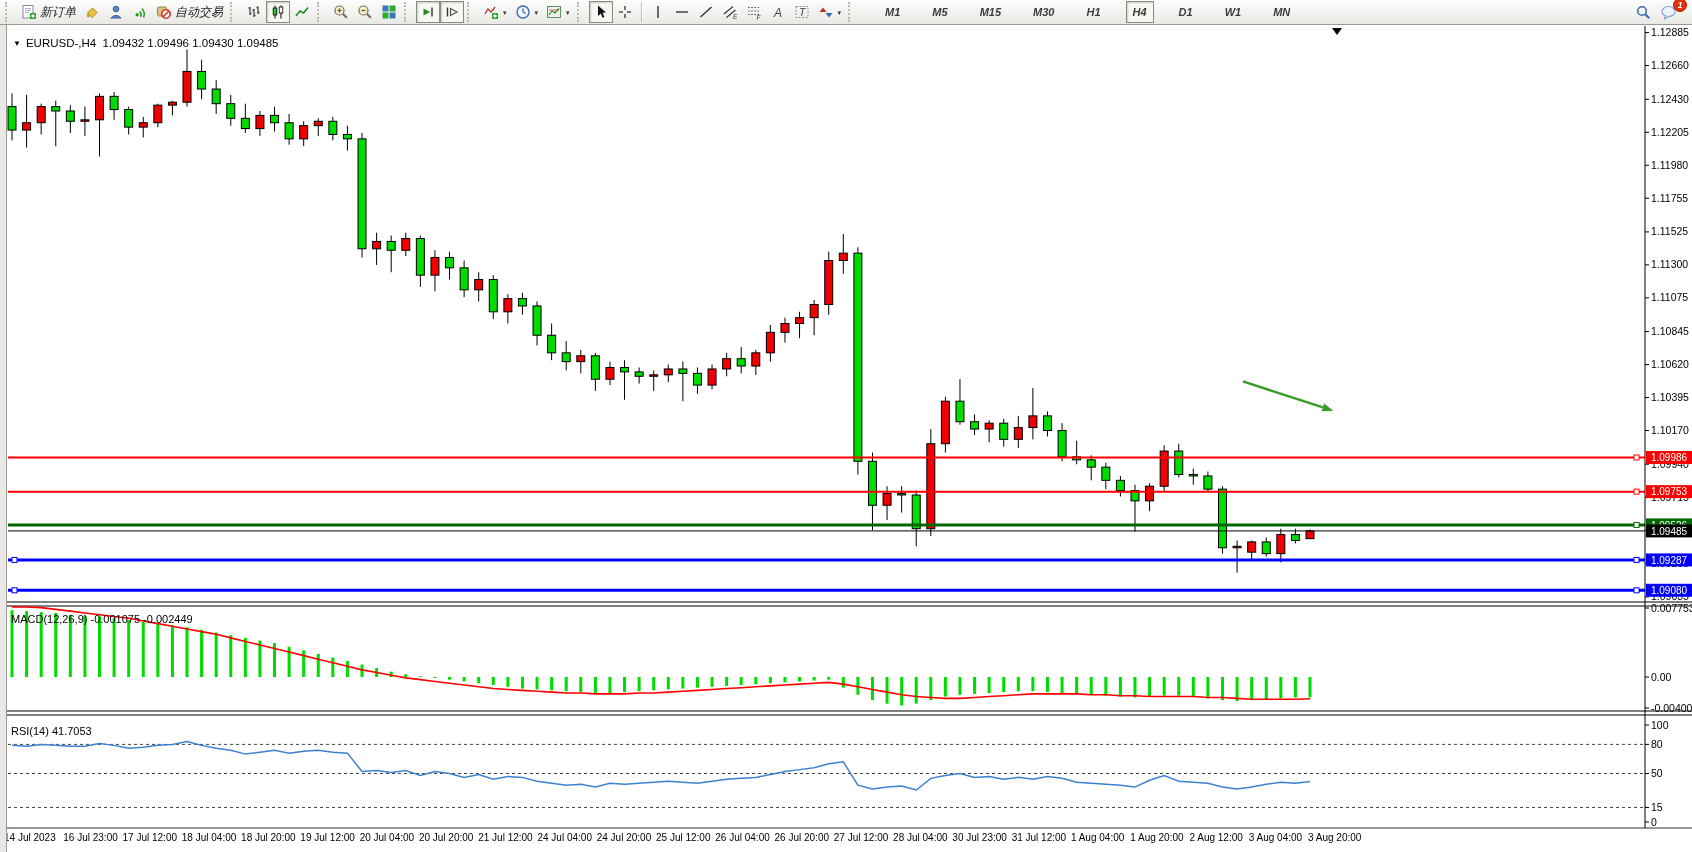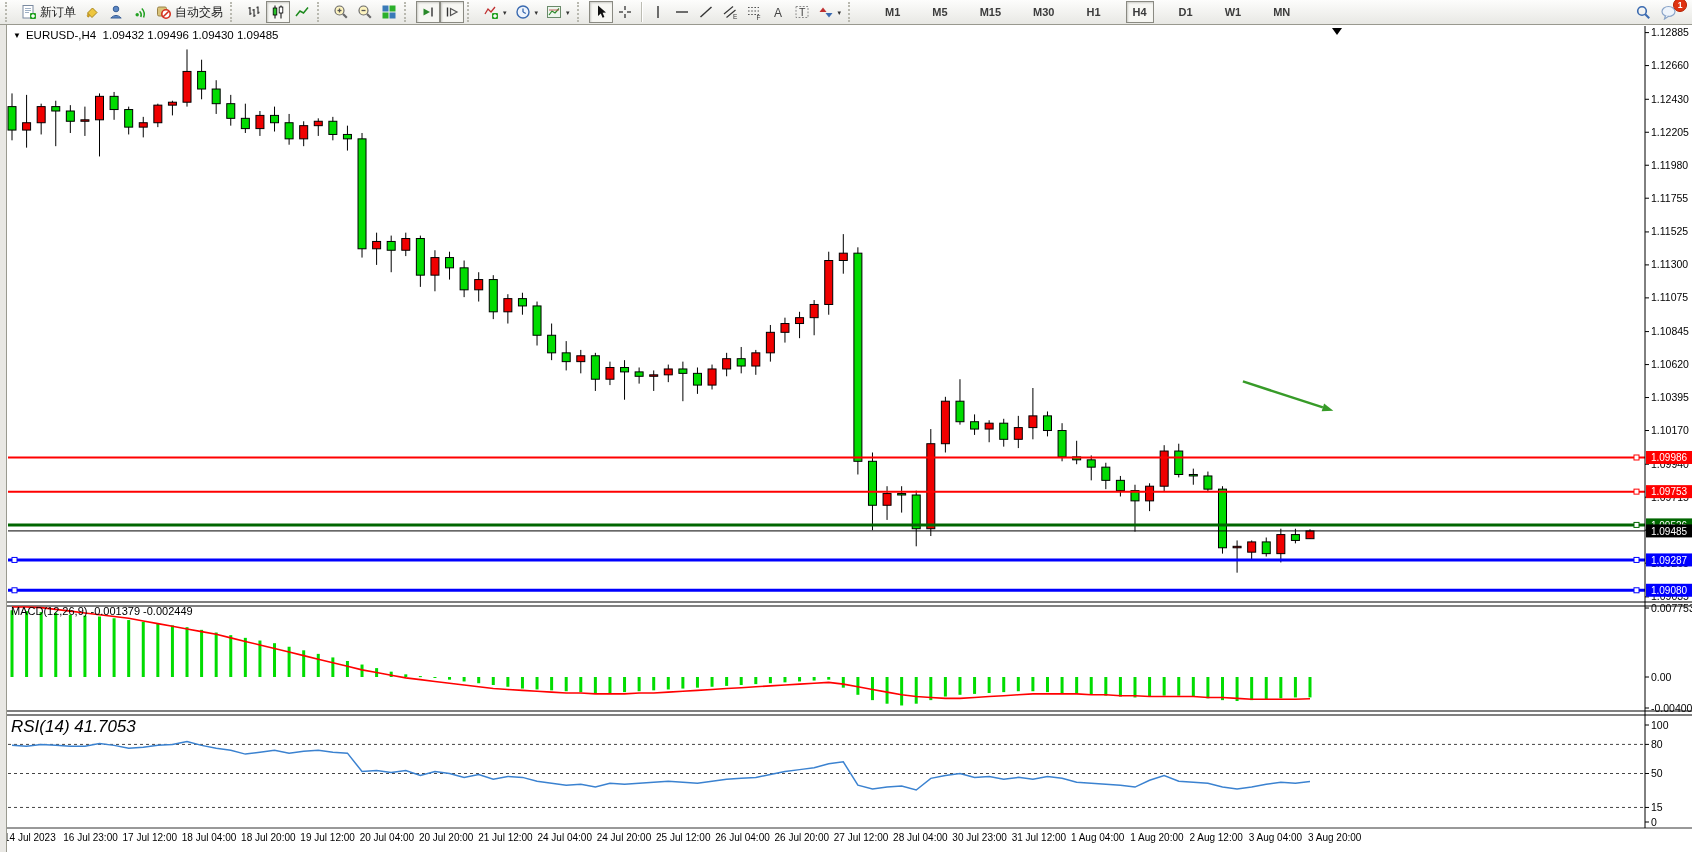--- a/index.html
+++ b/index.html
@@ -3,40 +3,40 @@
 <meta charset="utf-8">
 <style>
   html,body{margin:0;padding:0;}
   body{width:1692px;height:852px;overflow:hidden;background:#fff;position:relative;
        font-family:"Liberation Sans","DejaVu Sans",sans-serif;-webkit-font-smoothing:antialiased;}
   .toolbar{position:absolute;top:0;left:0;width:1692px;height:25px;box-sizing:border-box;
            background:linear-gradient(#fdfdfc,#e8e8e4);border-bottom:1px solid #99998f;
            display:flex;align-items:center;z-index:6;padding-left:2px;}
   .tb-btn{height:22px;min-width:24px;display:flex;align-items:center;justify-content:center;
           border:1px solid transparent;background:transparent;padding:0 3px;gap:3px;
-          font-size:12px;color:#222;box-sizing:border-box;}
+          font-size:12px;color:#222;box-sizing:border-box;font-style:italic;}
   .tb-btn.pressed{border:1px solid #8a8a82;background:#f7f7f3;box-shadow:inset 1px 1px 2px rgba(0,0,0,.18);}
   .tb-label{font-size:12px;color:#1a1a1a;white-space:nowrap;}
   .grip{width:6px;height:20px;border-left:2px dotted #b9b9b0;margin:0 4px 0 3px;}
   .sep{width:1px;height:20px;background:#bcbcb2;margin:0 4px;box-shadow:1px 0 0 #fff;}
   .caret{font-size:7px;color:#333;margin-left:1px;line-height:1;}
   .tf-btn{font-size:11px;font-weight:bold;color:#3c3c3c;padding:0 6px;min-width:26px;margin-left:18px;}
   .spacer{flex:1;}
   .chat-wrap{position:relative;margin-right:10px;}
   .badge{position:absolute;top:-4px;right:-6px;width:12px;height:12px;border-radius:50%;
          background:#e03210;color:#fff;font-size:8.5px;font-weight:bold;display:flex;
          align-items:center;justify-content:center;border:1px solid #b02000;}
   .win-left{position:absolute;left:0;top:25px;width:6px;height:827px;background:#e9e8e4;
             border-right:1px solid #9a9a90;z-index:4;}
   #csvg{position:absolute;left:0;top:0;z-index:1;}
-  .overlay{position:absolute;z-index:3;white-space:nowrap;color:#000;}
+  .overlay{position:absolute;z-index:3;white-space:nowrap;color:#000;margin-top:8px;}
   #chart-title{left:13px;top:29px;font-size:11.5px;}
   #chart-title .dd{font-size:8px;margin-right:5px;vertical-align:1px;}
   #macd-label{left:11px;top:605px;font-size:11px;}
-  #rsi-label{left:11px;top:717px;font-size:17px;font-style:italic;}
+  #rsi-label{left:11px;top:717px;font-size:11px;}
 </style>
 </head>
 <body>
 
 <div class="toolbar">
   <div class="grip"></div>
 
   <div class="tb-btn">
     <svg width="16" height="16">
         <rect x="2" y="1.5" width="10" height="12.5" fill="#fff" stroke="#7a8aa0"></rect>
@@ -694,14 +694,14 @@
       <text x="1130.1818181818182" y="841" font-family="Liberation Sans, DejaVu Sans, sans-serif" font-size="10px" fill="#000">1 Aug 20:00</text>
       <text x="1189.4545454545455" y="841" font-family="Liberation Sans, DejaVu Sans, sans-serif" font-size="10px" fill="#000">2 Aug 12:00</text>
       <text x="1248.7272727272727" y="841" font-family="Liberation Sans, DejaVu Sans, sans-serif" font-size="10px" fill="#000">3 Aug 04:00</text>
       <text x="1308" y="841" font-family="Liberation Sans, DejaVu Sans, sans-serif" font-size="10px" fill="#000">3 Aug 20:00</text>
     </g>
   </svg>
 
 <div class="overlay" id="chart-title">
   <span class="dd">▼</span><span>EURUSD-,H4</span>&nbsp;&nbsp;<span>1.09432 1.09496 1.09430 1.09485</span>
 </div>
-<div class="overlay" id="macd-label">MACD(12,26,9) -0.001379 -0.002449</div>
+<div class="overlay" id="macd-label">MACD(12,26,9) -0.001075 -0.002449</div>
 <div class="overlay" id="rsi-label">RSI(14) 41.7053</div>
 
 </body></html>

